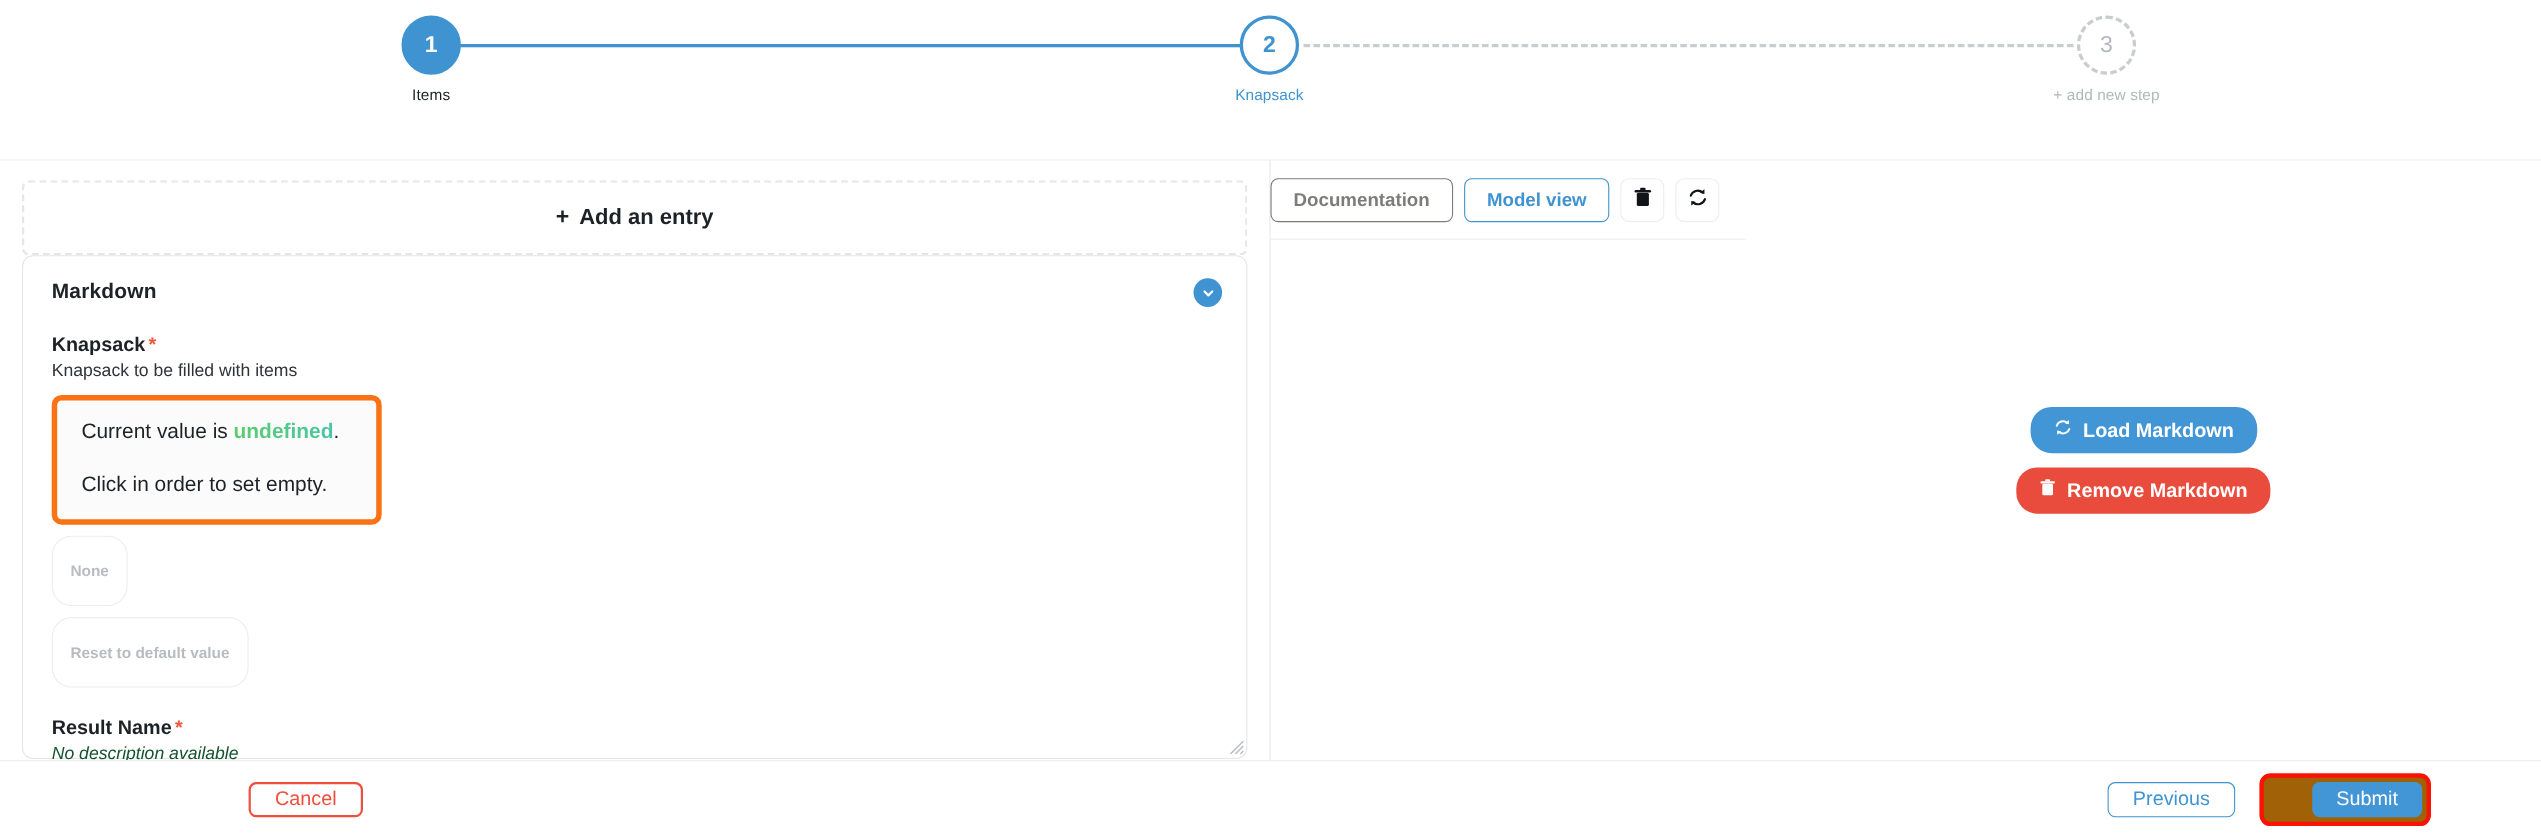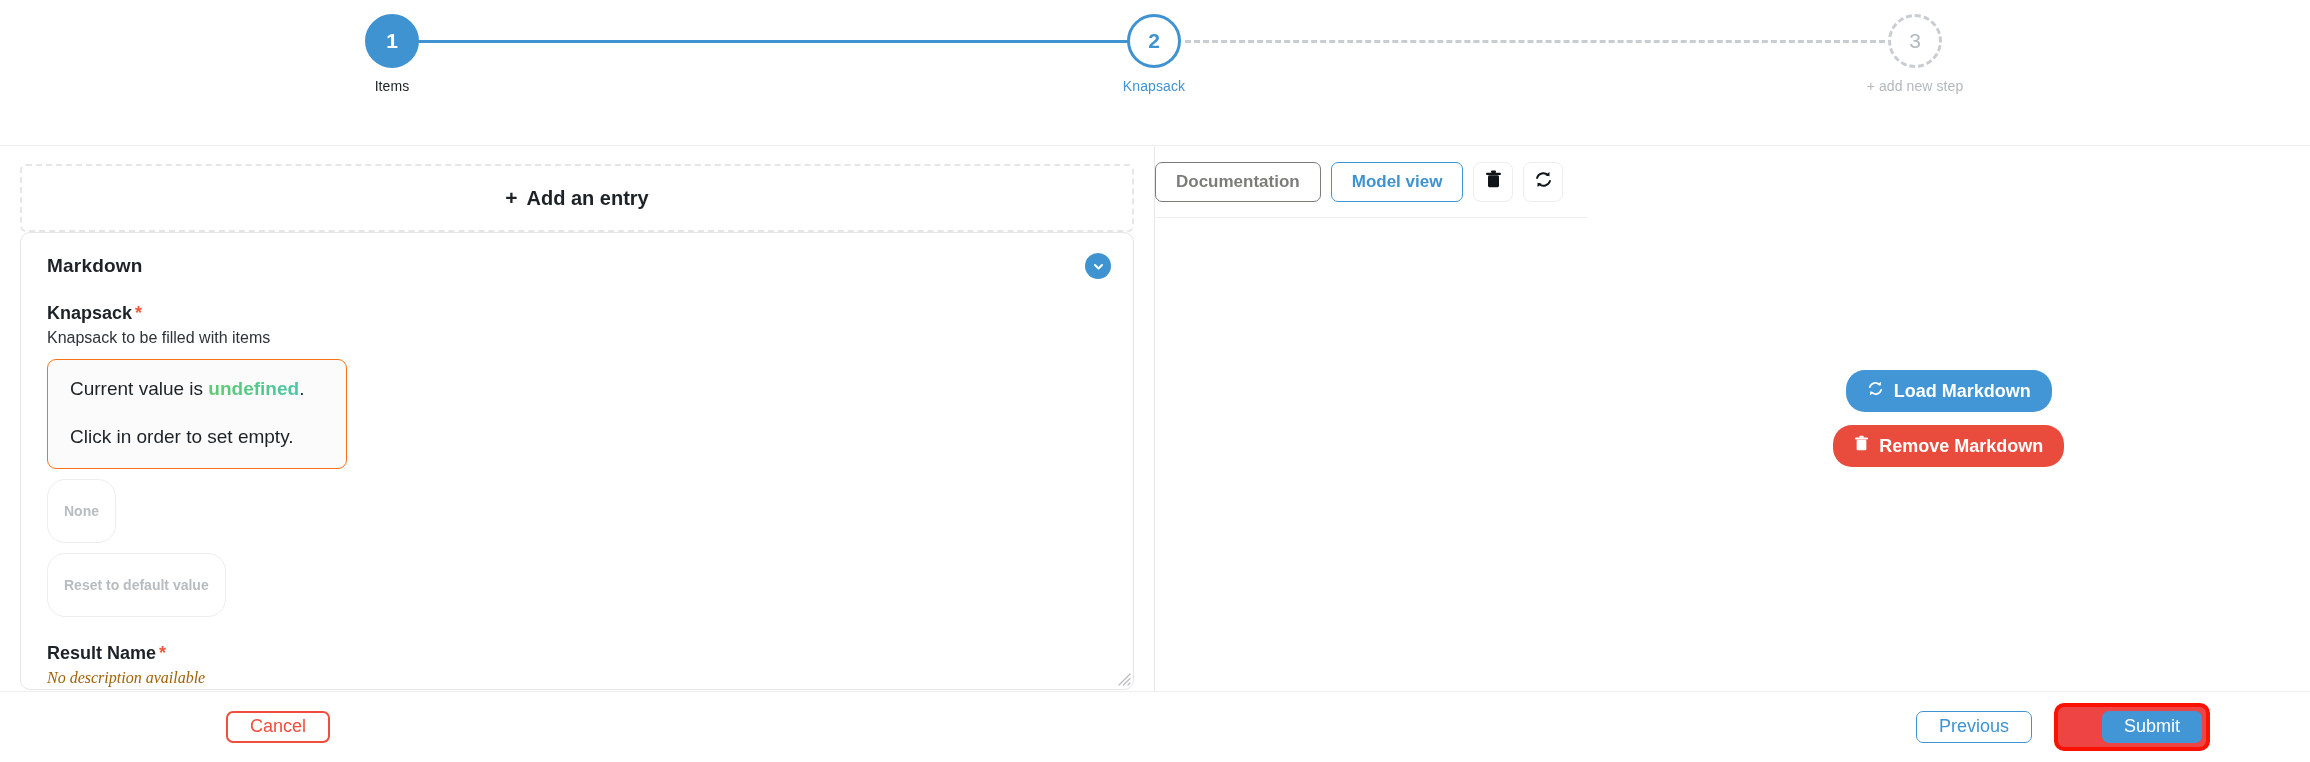--- a/index.html
+++ b/index.html
@@ -121,26 +121,26 @@
   #collapse-toggle svg { display:block; }
 
   .field-block { margin-top: 26px; }
   .field-label {
     font-size: 18px; font-weight: bold; color: #1c2226;
   }
   .req-star { color: #f0553e; font-weight: bold; margin-left: 3px; }
   .field-desc {
     font-size: 16px; color: #2d3338; margin-top: 5px;
   }
-  .field-desc.muted { color: #a16207; font-style: italic; font-family: Liberation Serif, serif; }
+  .field-desc.muted { color: #14532d; font-style: italic; }
 
   #value-box {
     margin-top: 12px;
     width: 300px;
-    border: 1px solid #f97316;
+    border: 5px solid #f97316;
     border-radius: 9px;
     background: #fbfbfc;
     padding: 18px 22px 20px 22px;
   }
   #value-box .line {
     font-size: 19px; color: #1c2226; line-height: 1.15;
   }
   #value-box .line + .line { margin-top: 26px; }
   #undefined-token {
     background: linear-gradient(90deg,#5ecb6e 0%, #49c6a4 100%);
@@ -261,21 +261,21 @@
     display: flex; align-items: center; justify-content: center; margin-left: 40px;
   }
   .foot-btn.cancel { border: 2px solid #ef4e3c; color: #ef4e3c; }
   .foot-btn.previous { border: 1px solid #3f93d1; color: #3f93d1; }
   .foot-btn.submit { border: none; background: #4296d6; color: #fff; }
 
   #submit-wrap {
     border: 4px solid #fb1202;
     border-radius: 10px;
     padding: 4px;
-    background: #ef4444;
+    background: #a16207;
     display: flex;
   }
 </style>
 </head>
 <body>
 
 <div id="stepper-bar">
 
   <div class="connector solid" style="left:400px; width:760px;"></div>
   <div class="connector dashed" style="left:1185px; width:700px;"></div>

